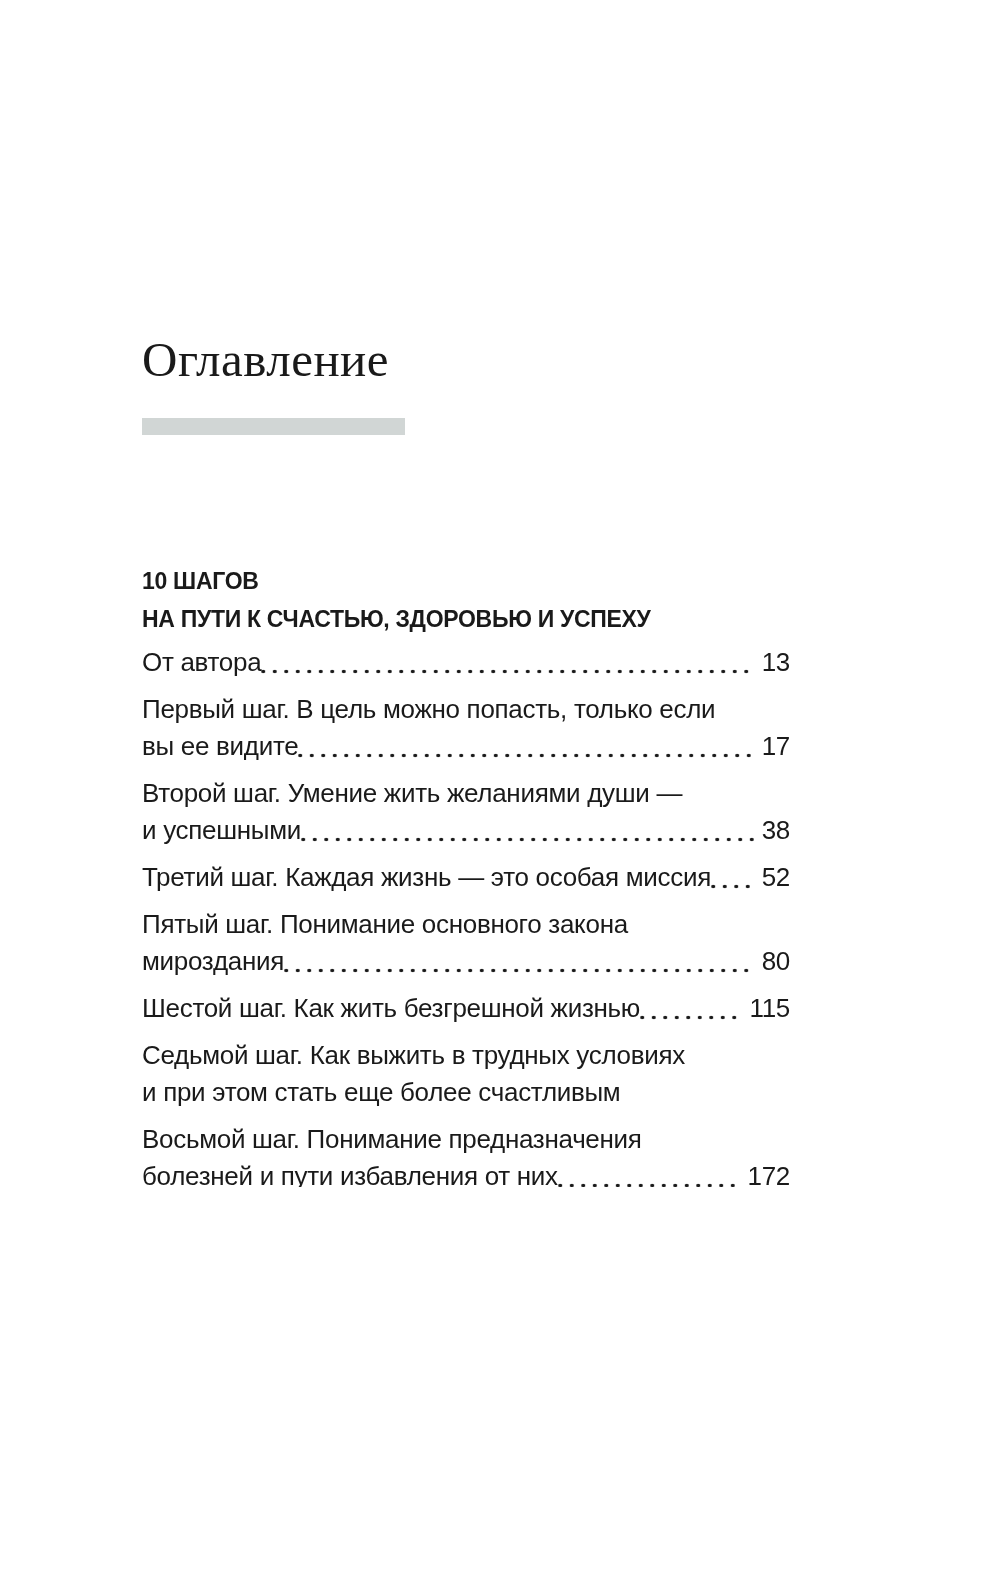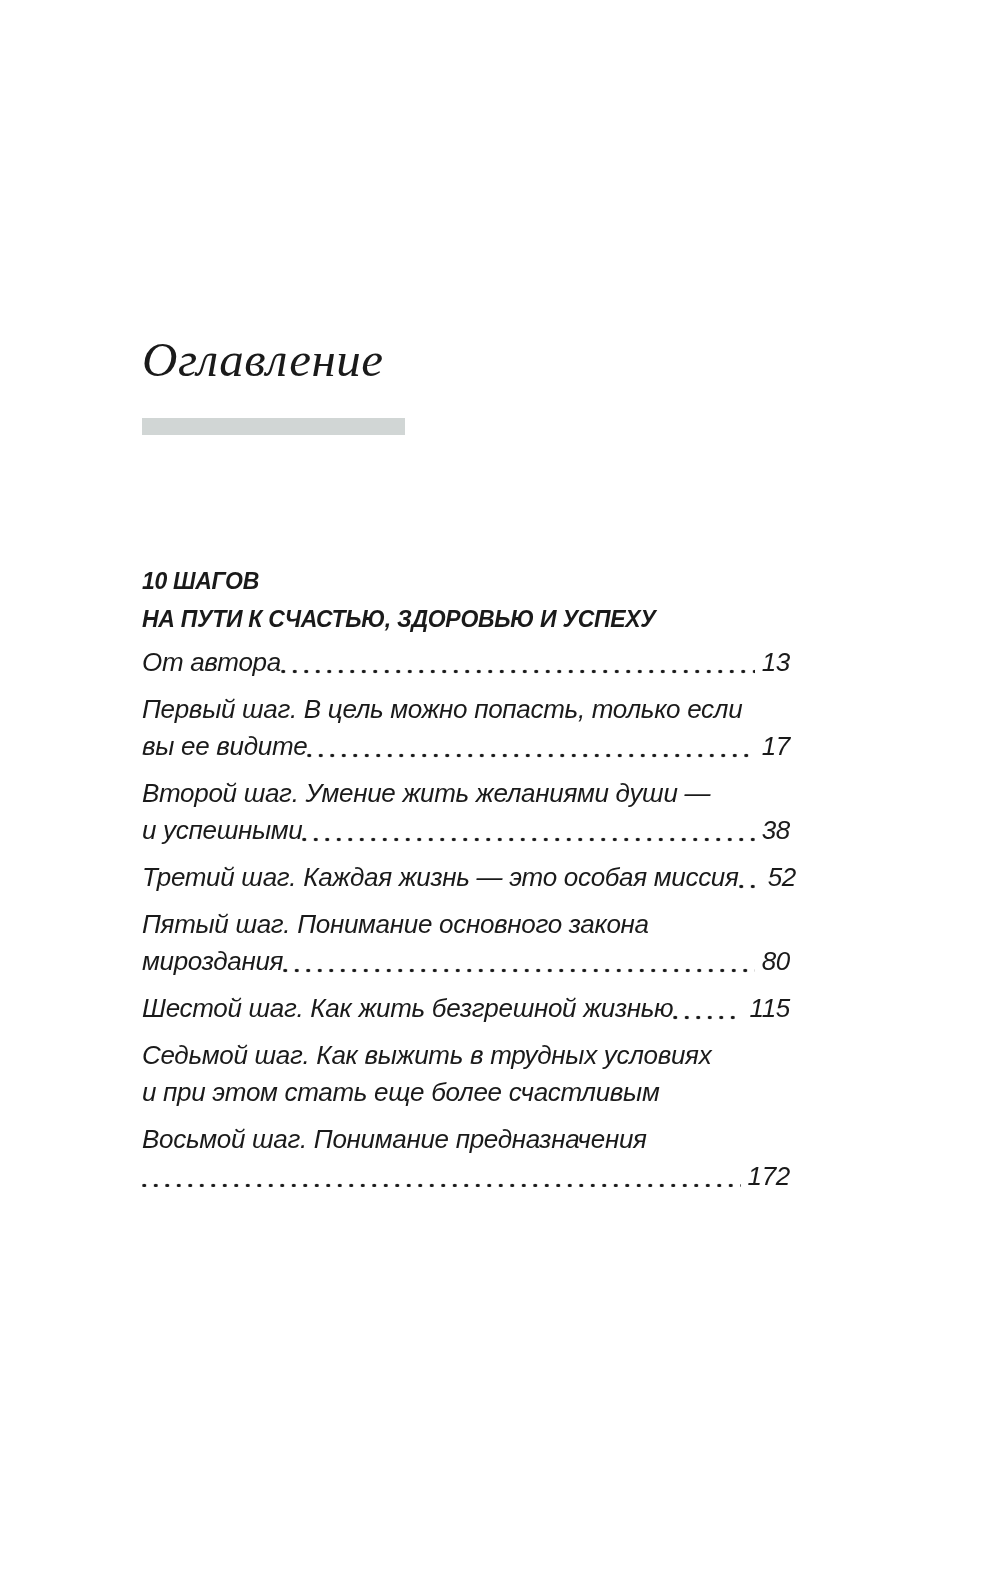--- a/index.html
+++ b/index.html
@@ -8,21 +8,20 @@
     background: #ffffff;
   }
   .page {
     position: relative;
     width: 1000px;
     height: 1187px;
     background: var(--bg, #ffffff);
     overflow: hidden;
     font-family: "Liberation Sans", sans-serif;
     color: var(--text, #1a1a1a);
-    font-style: italic;
   }
   .content {
     position: absolute;
     left: 142px;
     top: 0;
     width: 648px;
   }
   .title {
     margin: 0;
     margin-top: 330px;
@@ -133,19 +132,20 @@
             <span class="page-num">115</span>
           </div>
         </div>
         <div class="entry">
           <div class="line"><span class="line-text">Седьмой шаг. Как выжить в трудных условиях</span></div>
           <div class="line"><span class="line-text">и при этом стать еще более счастливым</span></div>
         </div>
         <div class="entry">
           <div class="line"><span class="line-text">Восьмой шаг. Понимание предназначения</span></div>
           <div class="line last">
+            <span class="line-text">болезней и пути избавления от них</span>
             <span class="leader"></span>
             <span class="page-num">172</span>
           </div>
         </div>
       </div>
   </div>
 </div>
 
 </body></html>

